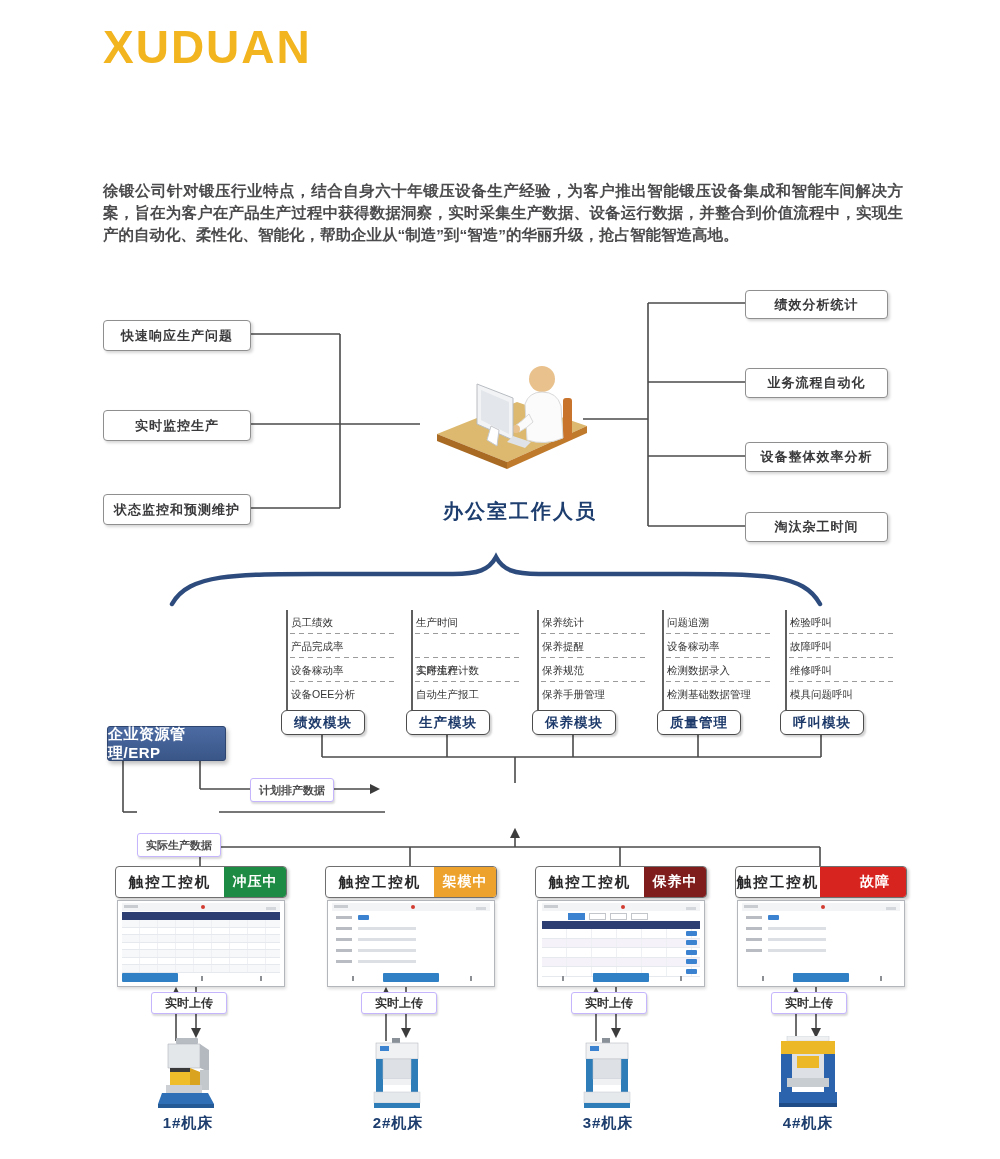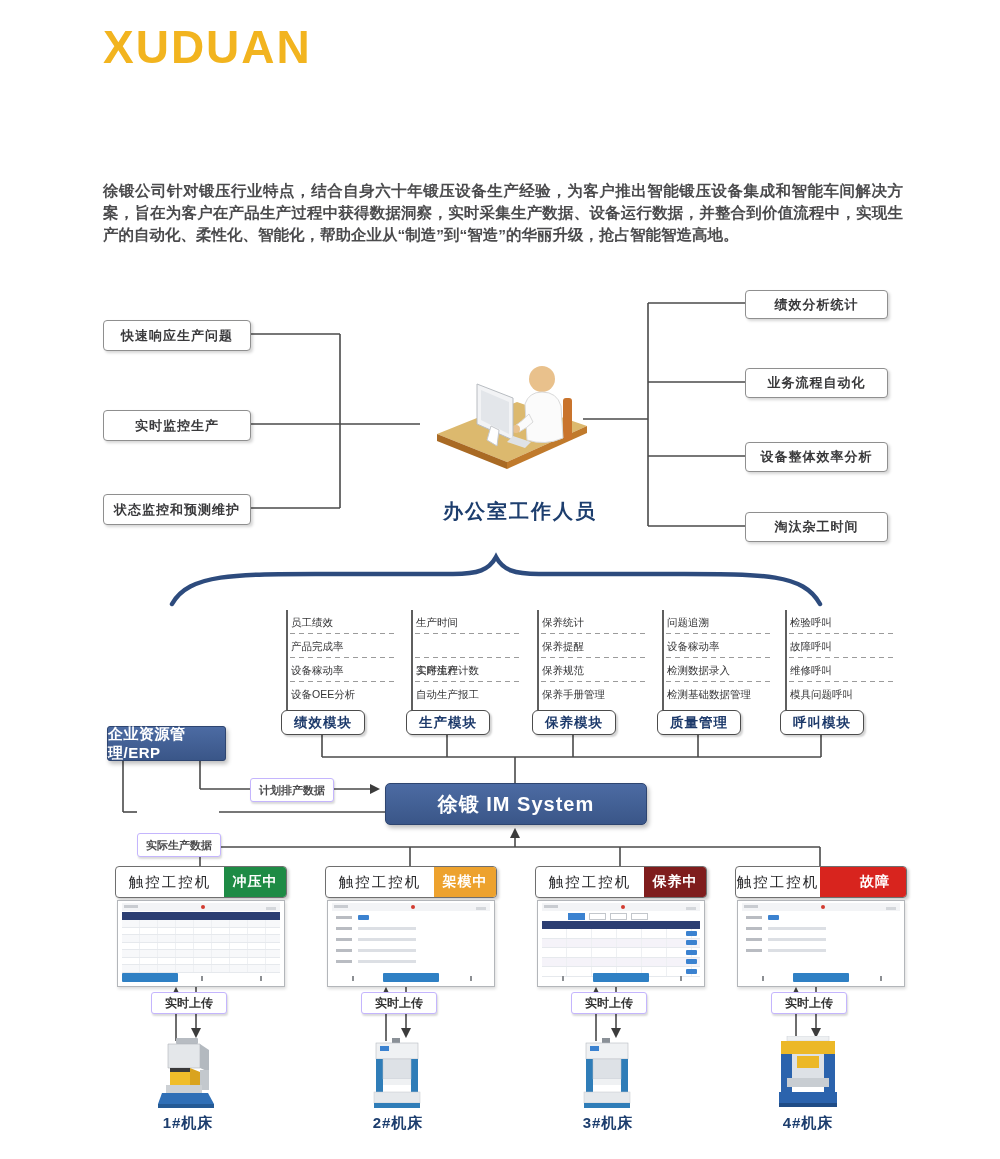--- a/index.html
+++ b/index.html
@@ -37,21 +37,21 @@
         display:flex;align-items:center;justify-content:center;z-index:2;}
   .flowlabel{background:#fff;border:1px solid #c4b5fd;border-radius:3px;
         box-shadow:1px 2px 2px rgba(0,0,0,.15);
         display:flex;align-items:center;justify-content:center;
         font-size:11px;font-weight:600;color:#4a4a4c;z-index:2;}
 
   
   .t-header{background:#fff;border:1.5px solid #6f6f6f;border-radius:4px;
         box-shadow:2px 2px 3px rgba(0,0,0,.2);display:flex;align-items:stretch;z-index:2;overflow:hidden;}
   .t-label{flex:1;display:flex;align-items:center;justify-content:center;
-        font-size:14.5px;font-weight:normal;color:#262628;letter-spacing:2px;}
+        font-size:14.5px;font-weight:bold;color:#262628;letter-spacing:2px;}
   .t-badge{width:62px;display:flex;align-items:center;justify-content:center;
         color:#fff;font-size:14px;font-weight:bold;letter-spacing:1px;}
 
   .shot{background:#fff;border:1px solid #b3b6ba;box-shadow:1px 2px 3px rgba(0,0,0,.14);z-index:2;}
   .s-top{height:8px;margin:2px 4px 1px 4px;position:relative;background:
      linear-gradient(#f3f4f6,#f3f4f6);}
   .s-top::before{content:"";position:absolute;left:2px;top:2px;width:14px;height:3px;background:#c9ccd1;}
   .s-top::after{content:"";position:absolute;left:50%;top:2px;width:4px;height:4px;border-radius:50%;background:#d23b30;}
   .s-topbar2{position:absolute;right:4px;top:4px;width:10px;height:3px;background:#d4d7db;}
   .s-head{height:8px;margin:1px 4px 0 4px;background:#2c3e72;}
@@ -221,21 +221,20 @@
   <div class="abs mod-item" style="left:790px;top:610px;">检验呼叫</div>
   <div class="abs mod-item" style="left:790px;top:634px;">故障呼叫</div>
   <div class="abs mod-item" style="left:790px;top:658px;">维修呼叫</div>
   <div class="abs mod-item" style="left:790px;top:682px;">模具问题呼叫</div>
   <div class="abs mod-title" style="left:780px;top:710px;width:82px;height:23px;">呼叫模块</div>
 
   <div class="abs bluebox" style="left: 107px; top: 698px; width: 117px; height: 33px; font-size: 15px; letter-spacing: 0.5px; background-color: rgb(62, 92, 148); margin-top: 28px;">企业资源管理/ERP</div>
   <div class="abs flowlabel" style="left:250px;top:778px;width:82px;height:22px;">计划排产数据</div>
   <div class="abs flowlabel" style="left:137px;top:801px;width:82px;height:22px;margin-top:32px;">实际生产数据</div>
 
-  <div class="abs bluebox" style="left:385px;top:783px;width:260px;height:40px;font-size:20px;letter-spacing:1px;border-radius:5px;">徐锻 IM System</div>
 
   <div class="abs t-header" style="left:115px;top:866px;width:170px;height:30px;">
     <div class="t-label">触控工控机</div>
     <div class="t-badge" style="background-color: rgb(30, 139, 69);">冲压中</div>
   </div>
   <div class="abs shot" style="left:117px;top:900px;width:166px;height:85px;">
     <div class="s-top">
         <span class="s-topbar2"></span>
       </div>
     <div class="s-head"></div>

